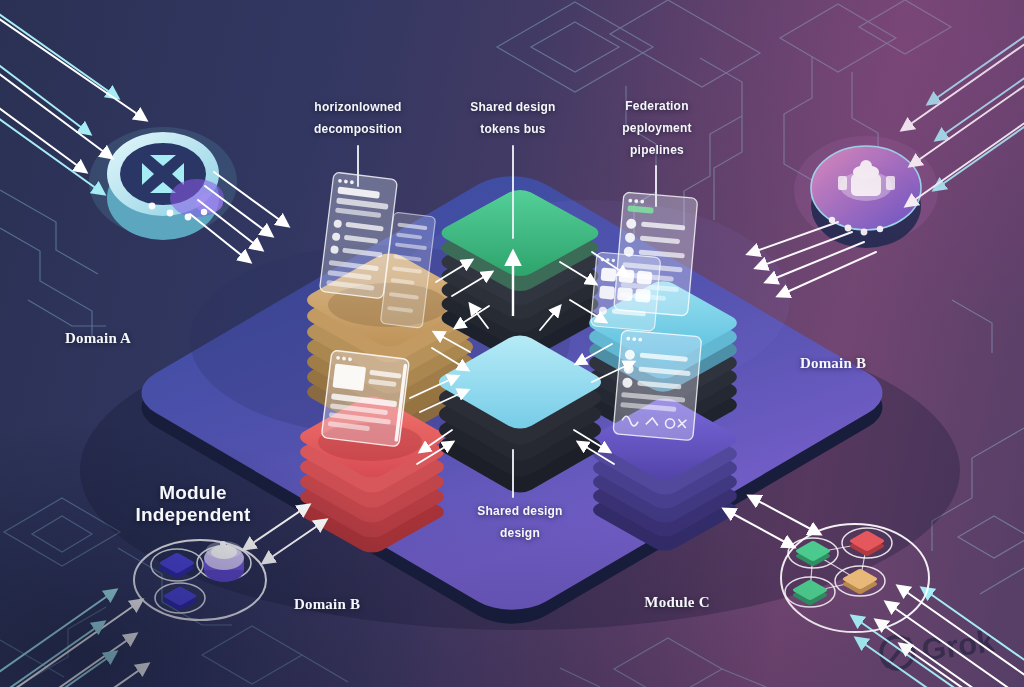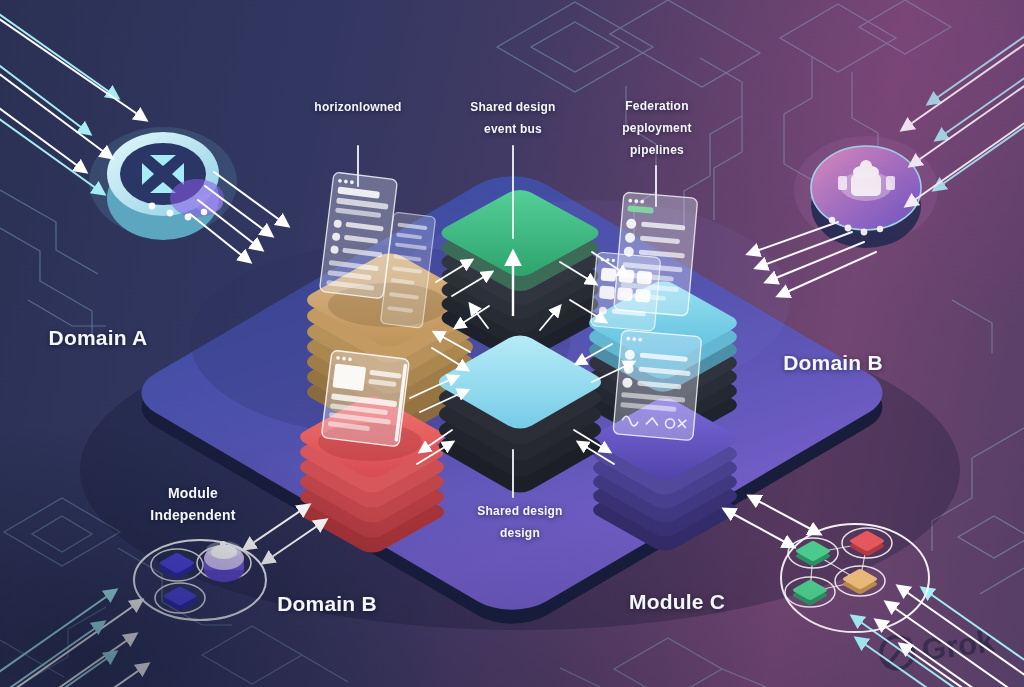--- a/index.html
+++ b/index.html
@@ -16,21 +16,21 @@
       radial-gradient(700px 420px at 50% 115%, rgba(20,18,48,.35), rgba(20,18,48,0) 70%);
     pointer-events:none;z-index:3;
   }
   svg.art{position:absolute;left:0;top:0;z-index:1;}
   .lbl{
     position:absolute;transform:translateX(-50%);text-align:center;z-index:4;
     color:#f5f7fb;font-weight:700;font-size:12px;line-height:22px;white-space:nowrap;
     text-shadow:0 1px 5px rgba(8,10,28,.55);letter-spacing:.2px;
   }
   .lbl span{display:block;}
-  .lbl.domain{font-size:21px;line-height:24px;}
+  .lbl.domain{font-size:15px;line-height:24px;font-family:Liberation Serif, serif;}
 </style>
 </head>
 <body>
 
 <div class="scene">
 
 <svg class="art" width="1024" height="687" viewBox="0 0 1024 687">
   <defs>
     <rect id="dia" x="-50" y="-50" width="100" height="100" rx="13"></rect>
     <linearGradient id="gradPlat" x1="0" y1="0" x2="1" y2="0.25">
@@ -467,42 +467,43 @@
     <line x1="263" y1="563" x2="326" y2="520" marker-start="url(#ahW)" marker-end="url(#ahW)"></line>
   </g>
   <g fill="none" stroke="#ffffff" stroke-width="2" stroke-linecap="round">
     <line x1="724" y1="509" x2="794" y2="547" marker-start="url(#ahW)" marker-end="url(#ahW)"></line>
     <line x1="749" y1="496" x2="820" y2="534" marker-start="url(#ahW)" marker-end="url(#ahW)"></line>
   </g>
 </svg>
 
 <div class="lbl" style="left:358px;top:96px">
   <span>horizonlowned</span>
+  <span>decomposition</span>
 </div>
 
 <div class="lbl" style="left:513px;top:96px">
   <span>Shared design</span>
-  <span>event bus</span>
+  <span>tokens bus</span>
 </div>
 
 <div class="lbl" style="left:657px;top:95px">
   <span>Federation</span>
   <span>peployment</span>
   <span>pipelines</span>
 </div>
 
 <div class="lbl domain" style="left:98px;top:326px">
   <span>Domain A</span>
 </div>
 
 <div class="lbl domain" style="left:833px;top:351px">
   <span>Domain B</span>
 </div>
 
-<div class="lbl" style="left:193px;top:482px;font-size:14px">
+<div class="lbl" style="left:193px;top:482px;font-size:19px">
   <span>Module</span>
   <span>Independent</span>
 </div>
 
 <div class="lbl domain" style="left:327px;top:592px">
   <span>Domain B</span>
 </div>
 
 <div class="lbl" style="left:520px;top:500px">
   <span>Shared design</span>

